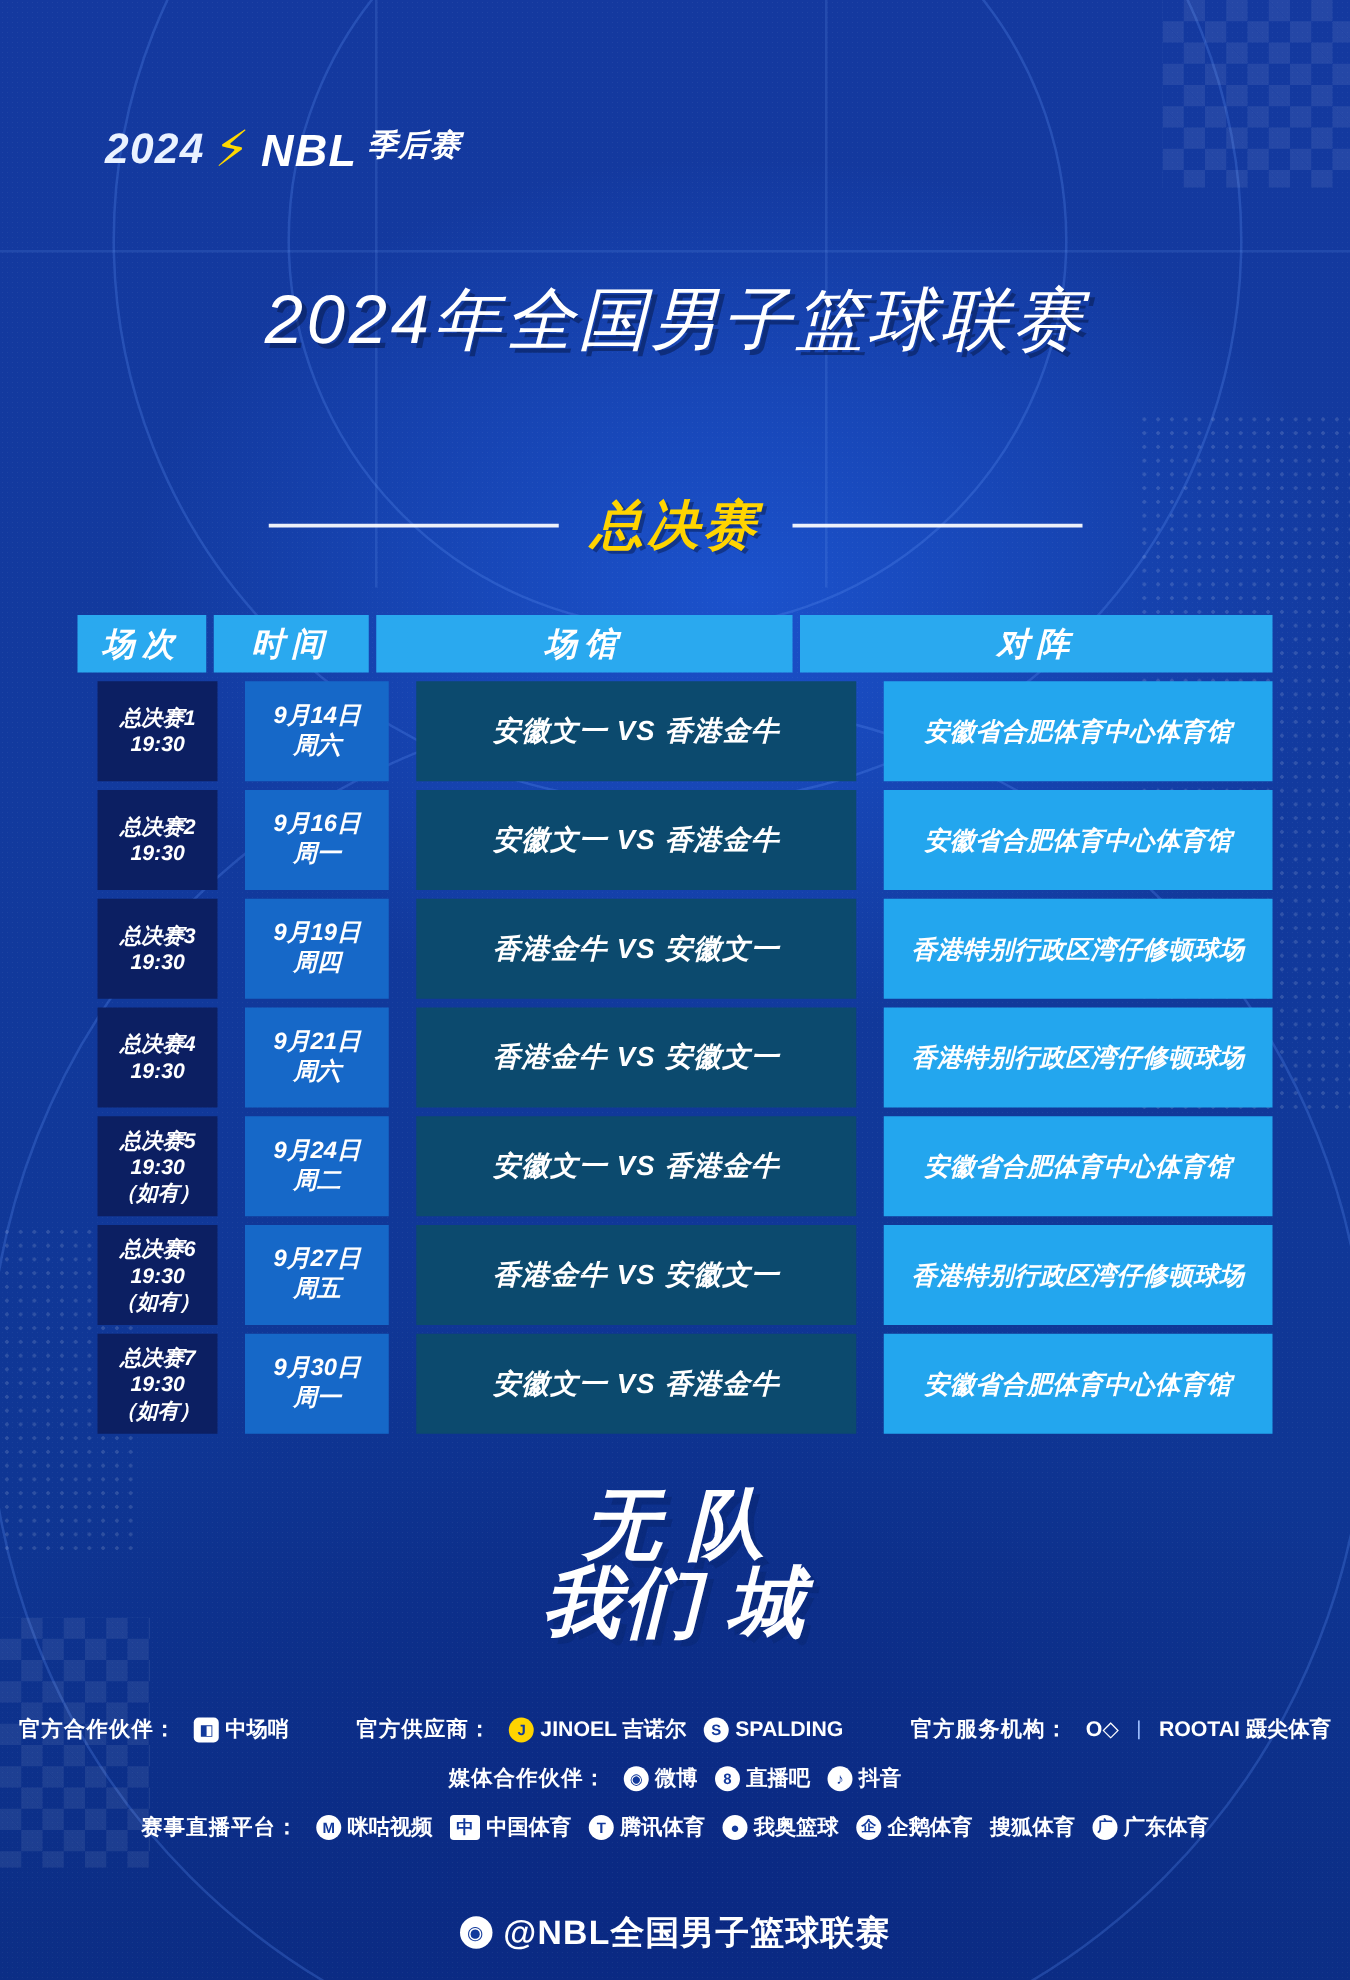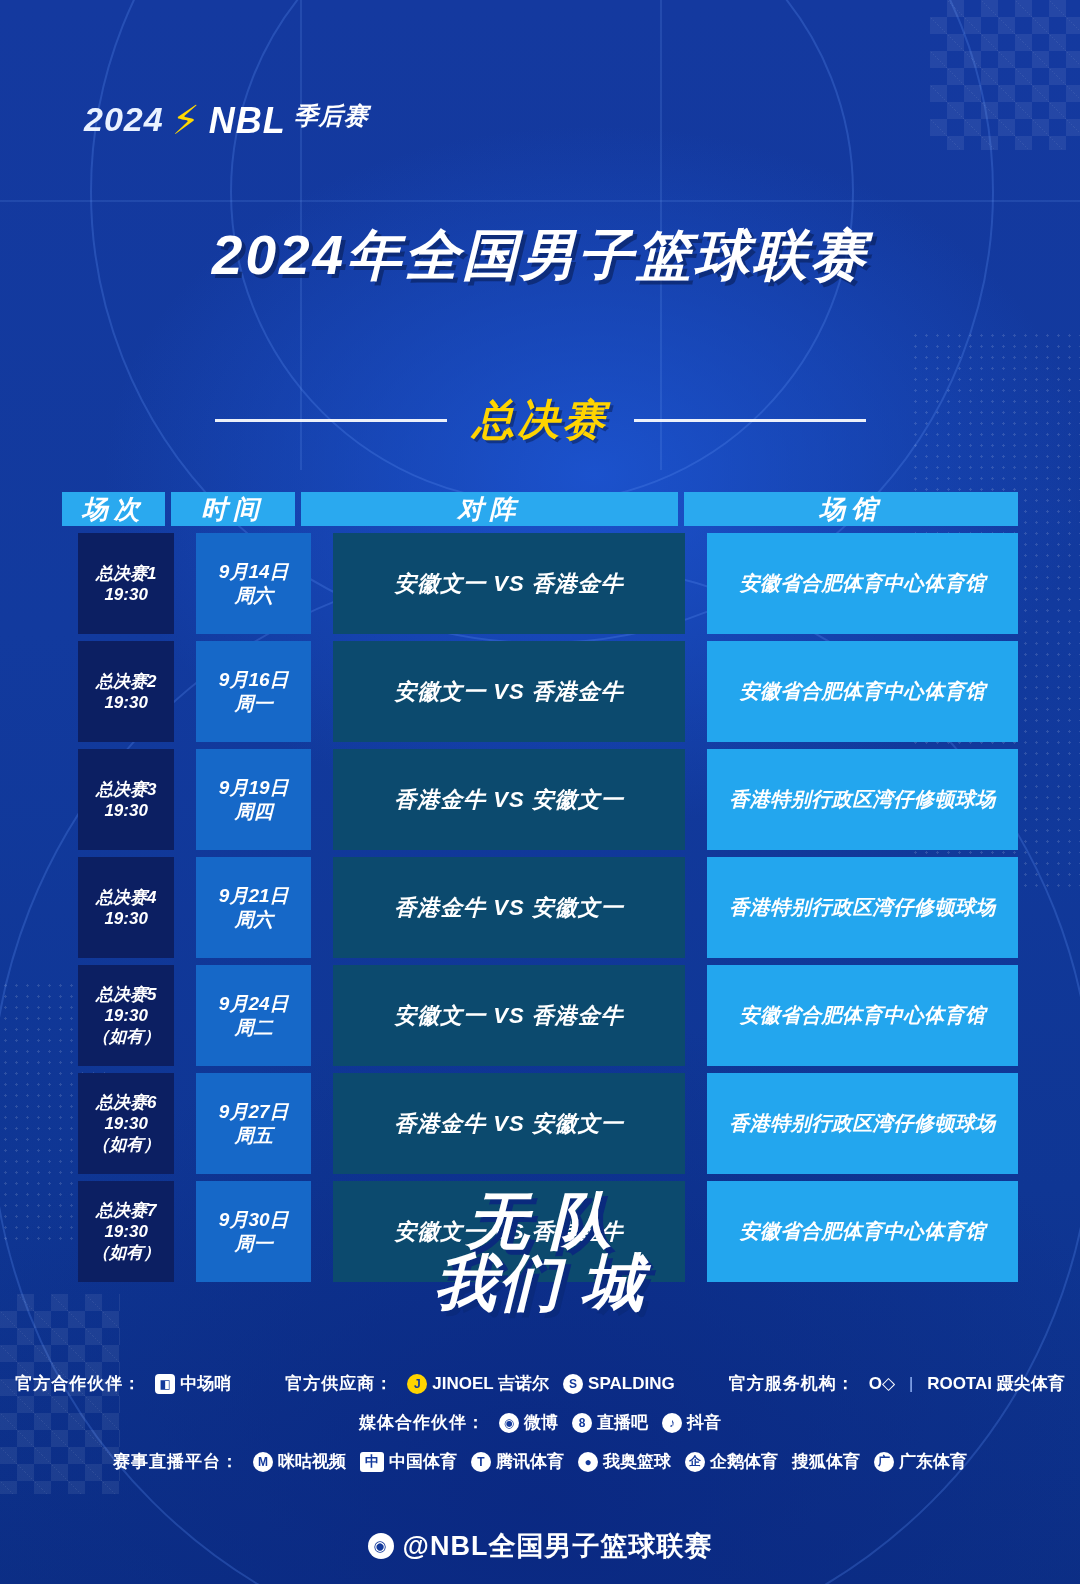--- a/index.html
+++ b/index.html
@@ -51,21 +51,21 @@
     color:#fff;font-weight:bold;font-style:italic;letter-spacing:1px;
   }
   .top-logo .y{font-size:34px;color:#eaf2ff;}
   .top-logo .bolt{color:#ffd800;font-size:40px;line-height:1;margin:0 2px;}
   .top-logo .nbl{font-size:36px;}
   .top-logo .cn{font-size:24px;margin-left:2px;}
 
   
   .title-wrap{position:absolute;left:0;right:0;top:222px;text-align:center;}
   .title1,.title2{
-    color:#ffffff;font-weight:bold;font-style:italic;
+    color:#ffffff;font-weight:normal;font-style:italic;
     letter-spacing:3px;
     text-shadow:4px 4px 0 rgba(7,27,80,.55);
   }
   .title1{font-size:55px;line-height:66px;}
   .title2{font-size:55px;line-height:70px;}
   .subtitle-row{
     position:absolute;left:0;right:0;top:392px;
     display:flex;align-items:center;justify-content:center;gap:26px;
   }
   .rule{width:232px;height:3px;background:#ffffff;opacity:.92;}
@@ -75,27 +75,27 @@
   }
 
   
   .table{position:absolute;left:62px;top:492px;width:956px;}
   .row{display:flex;gap:6px;margin-bottom:7px;}
   .cell{
     display:flex;align-items:center;justify-content:center;text-align:center;
     color:#ffffff;font-weight:bold;font-style:italic;
   }
   .head .cell{
-    background:#2aa9ef;height:34px;font-size:26px;letter-spacing:6px;
+    background:#2aa9ef;height:46px;font-size:26px;letter-spacing:6px;
   }
   .c-no{width:104px;}
   .c-time{width:124px;}
   .c-match{width:380px;}
   .c-venue{width:336px;}
-  .body .cell{height:101px;margin-left:16px;}
+  .body .cell{height:80px;margin-left:16px;}
   .body .c-no{background:#0c1f62;font-size:17px;line-height:21px;flex-direction:column;}
   .body .c-time{background:#1668c8;font-size:19px;line-height:24px;flex-direction:column;}
   .body .c-match{background:#0c4a6e;font-size:22px;letter-spacing:1px;}
   .body .c-venue{background:#23a6ee;font-size:20px;letter-spacing:.5px;text-align:center;}
 
   
   .slogan{
     position:absolute;left:0;right:0;top:1190px;text-align:center;
     height:130px;
   }
@@ -168,22 +168,22 @@
 <div class="subtitle-row">
   <div class="rule"></div>
   <div class="subtitle">总决赛</div>
   <div class="rule"></div>
 </div>
 
 <div class="table">
   <div class="row head">
     <div class="cell c-no">场次</div>
     <div class="cell c-time">时间</div>
+    <div class="cell c-venue">场馆</div>
     <div class="cell c-match">对阵</div>
-    <div class="cell c-venue">场馆</div>
   </div>
 
   <div class="row body">
     <div class="cell c-no">
       <span>总决赛1</span>
       <span>19:30</span>
     </div>
     <div class="cell c-time">
       <span>9月14日</span>
       <span>周六</span>

